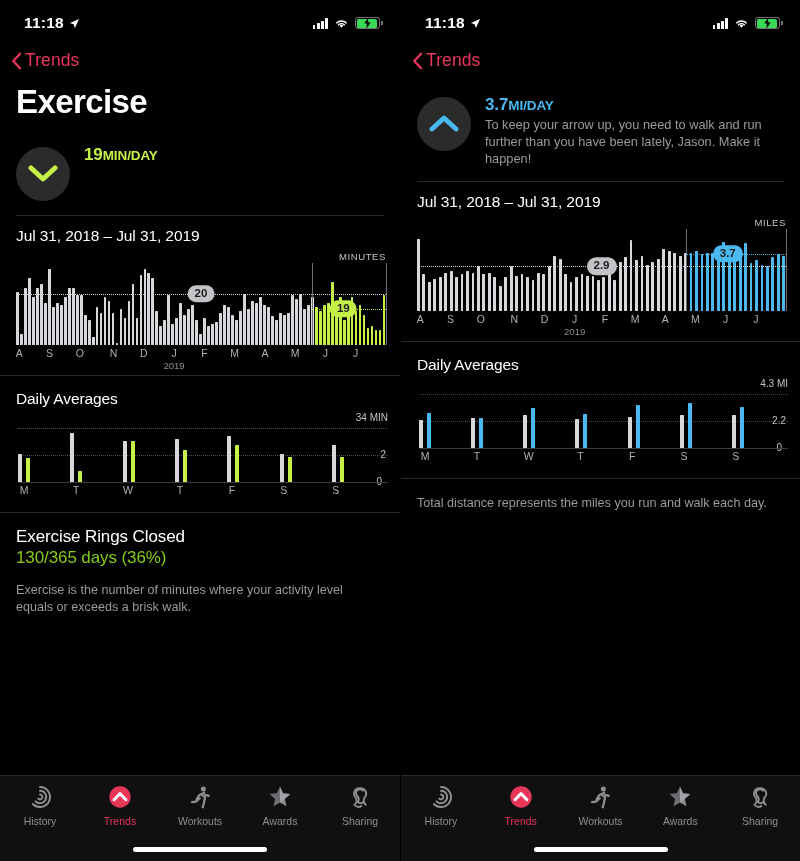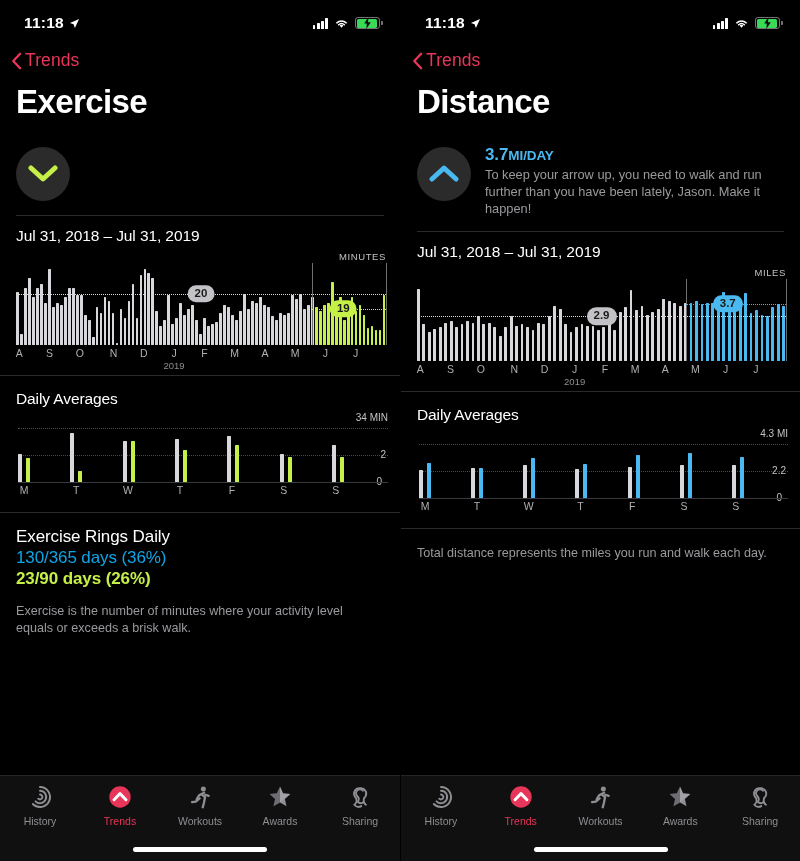--- a/index.html
+++ b/index.html
@@ -94,21 +94,21 @@
   .gl.solid { border-top: 1px solid #3a3a3e; }
   .avg-groups { position: absolute; inset: 0; display: flex; justify-content: space-between; align-items: flex-end; }
   .avg-group { position: relative; height: 100%; display: flex; align-items: flex-end; gap: 4px; }
   .avg-bar { width: 4px; border-radius: .5px; }
   .avg-x { position: absolute; left: 6px; right: 48px; bottom: 0; height: 14px; }
   .avg-xtick { position: absolute; transform: translateX(-50%); color: #b0b0b5; font-size: 10.5px; }
 
   
   .rings-block { padding: 14px 16px 0 16px; }
   .rings-title { color: #fff; font-size: 17px; font-weight: normal; letter-spacing: -.1px; }
-  .rings-l1 { color: #0ea5e9; font-size: 17px; letter-spacing: -.1px; margin-top: 1px; }
+  .rings-l1 { color: #84cc16; font-size: 17px; letter-spacing: -.1px; margin-top: 1px; }
   .rings-l2 { color: #c5f048; font-size: 17px; font-weight: bold; letter-spacing: -.1px; margin-top: 1px; }
   .footnote { color: #9a9a9e; font-size: 12.6px; line-height: 1.36; padding: 14px 20px 0 16px; }
   .footnote.single { padding-top: 16px; }
 
   
   .tabbar {
     position: absolute; left: 0; right: 0; bottom: 0; height: 86px;
     background: #101010; border-top: 1px solid #262628;
     display: flex; align-items: flex-start; padding-top: 6px;
   }
@@ -167,20 +167,21 @@
 
     <div class="page-title">Exercise</div>
 
     <div class="trend-row">
       <div class="trend-circle">
         <svg width="30" height="20" viewBox="0 0 30 20">
           <path d="M3 4 L15 15 L27 4" stroke="#c5f048" stroke-width="5" fill="none" stroke-linecap="round" stroke-linejoin="round"></path>
         </svg>
       </div>
       <div class="trend-body">
+        <div class="trend-value" style="color:#c5f048"><span>19</span><span class="unit">MIN/DAY</span></div>
       </div>
     </div>
 
     <div class="hr"></div>
     <div class="range-label">Jul 31, 2018 – Jul 31, 2019</div>
 
     <div class="chart-wrap">
       <div class="unit-label">MINUTES</div>
       <div class="plot" id="p0-plot">
         <div class="bars" id="p0-bars">
@@ -351,23 +352,22 @@
           <span class="avg-xtick" style="left: 49.6815%;">T</span>
           <span class="avg-xtick" style="left: 65.6051%;">F</span>
           <span class="avg-xtick" style="left: 81.5287%;">S</span>
           <span class="avg-xtick" style="left: 97.4522%;">S</span>
         </div>
     </div>
 
     <div class="hr full"></div>
 
     <div class="rings-block">
-      <div class="rings-title">Exercise Rings Daily</div>
+      <div class="rings-title">Exercise Rings Closed</div>
       <div class="rings-l1">130/365 days (36%)</div>
-      <div class="rings-l2">23/90 days (26%)</div>
     </div>
     <div class="footnote">Exercise is the number of minutes where your activity level equals or exceeds a brisk walk.</div>
 
     <div class="tabbar" id="tab0">
         <div class="tab">
           <div class="tab-ico">
             <svg viewBox="0 0 28 28" width="26" height="26">
               <path d="M14 3.2 a10.8 10.8 0 1 1 -7.7 18.4" stroke="#8e8e93" stroke-width="2.1" fill="none" stroke-linecap="round"></path>
      <path d="M14 7.3 a6.7 6.7 0 1 1 -4.8 11.4" stroke="#8e8e93" stroke-width="2.1" fill="none" stroke-linecap="round"></path>
      <path d="M14 11.4 a2.6 2.6 0 1 1 -1.9 4.4" stroke="#8e8e93" stroke-width="2.1" fill="none" stroke-linecap="round"></path>
@@ -452,21 +452,20 @@
       </div>
     </div>
 
     <div class="navback">
       <svg class="chev-back" viewBox="0 0 12 20">
         <path d="M10 2 L2.4 10 L10 18" stroke="#e8355a" stroke-width="2.6" fill="none" stroke-linecap="round" stroke-linejoin="round"></path>
       </svg>
       <span class="navback-label">Trends</span>
     </div>
 
-    <div class="page-title">Distance</div>
 
     <div class="trend-row">
       <div class="trend-circle">
         <svg width="30" height="20" viewBox="0 0 30 20">
           <path d="M3 15 L15 4 L27 15" stroke="#49b9ef" stroke-width="5" fill="none" stroke-linecap="round" stroke-linejoin="round"></path>
         </svg>
       </div>
       <div class="trend-body">
         <div class="trend-value" style="color:#49b9ef"><span>3.7</span><span class="unit">MI/DAY</span></div>
         <div class="trend-desc">To keep your arrow up, you need to walk and run further than you have been lately, Jason. Make it happen!</div>

